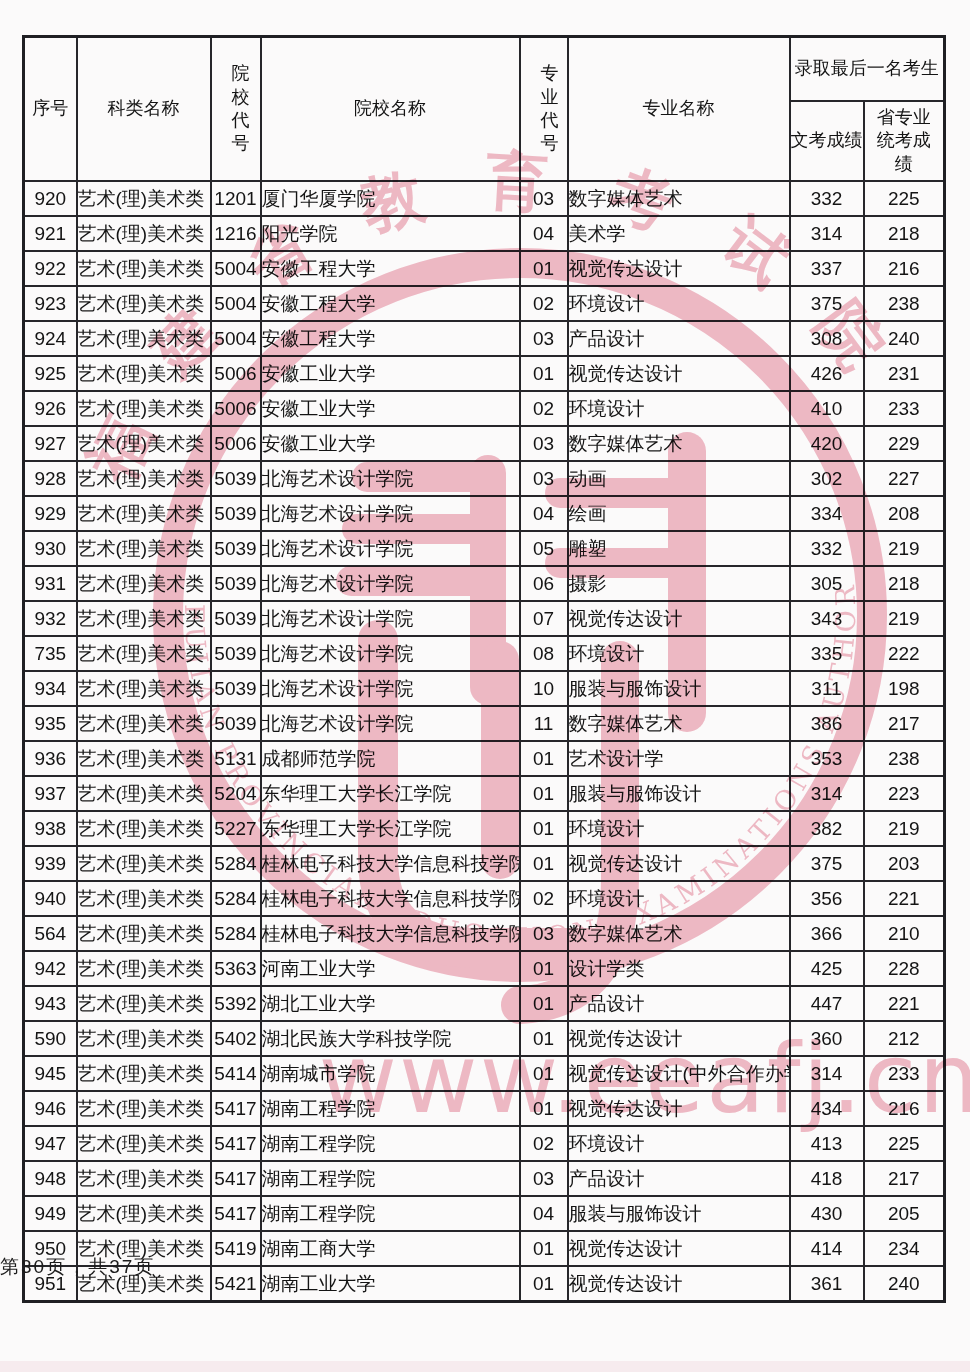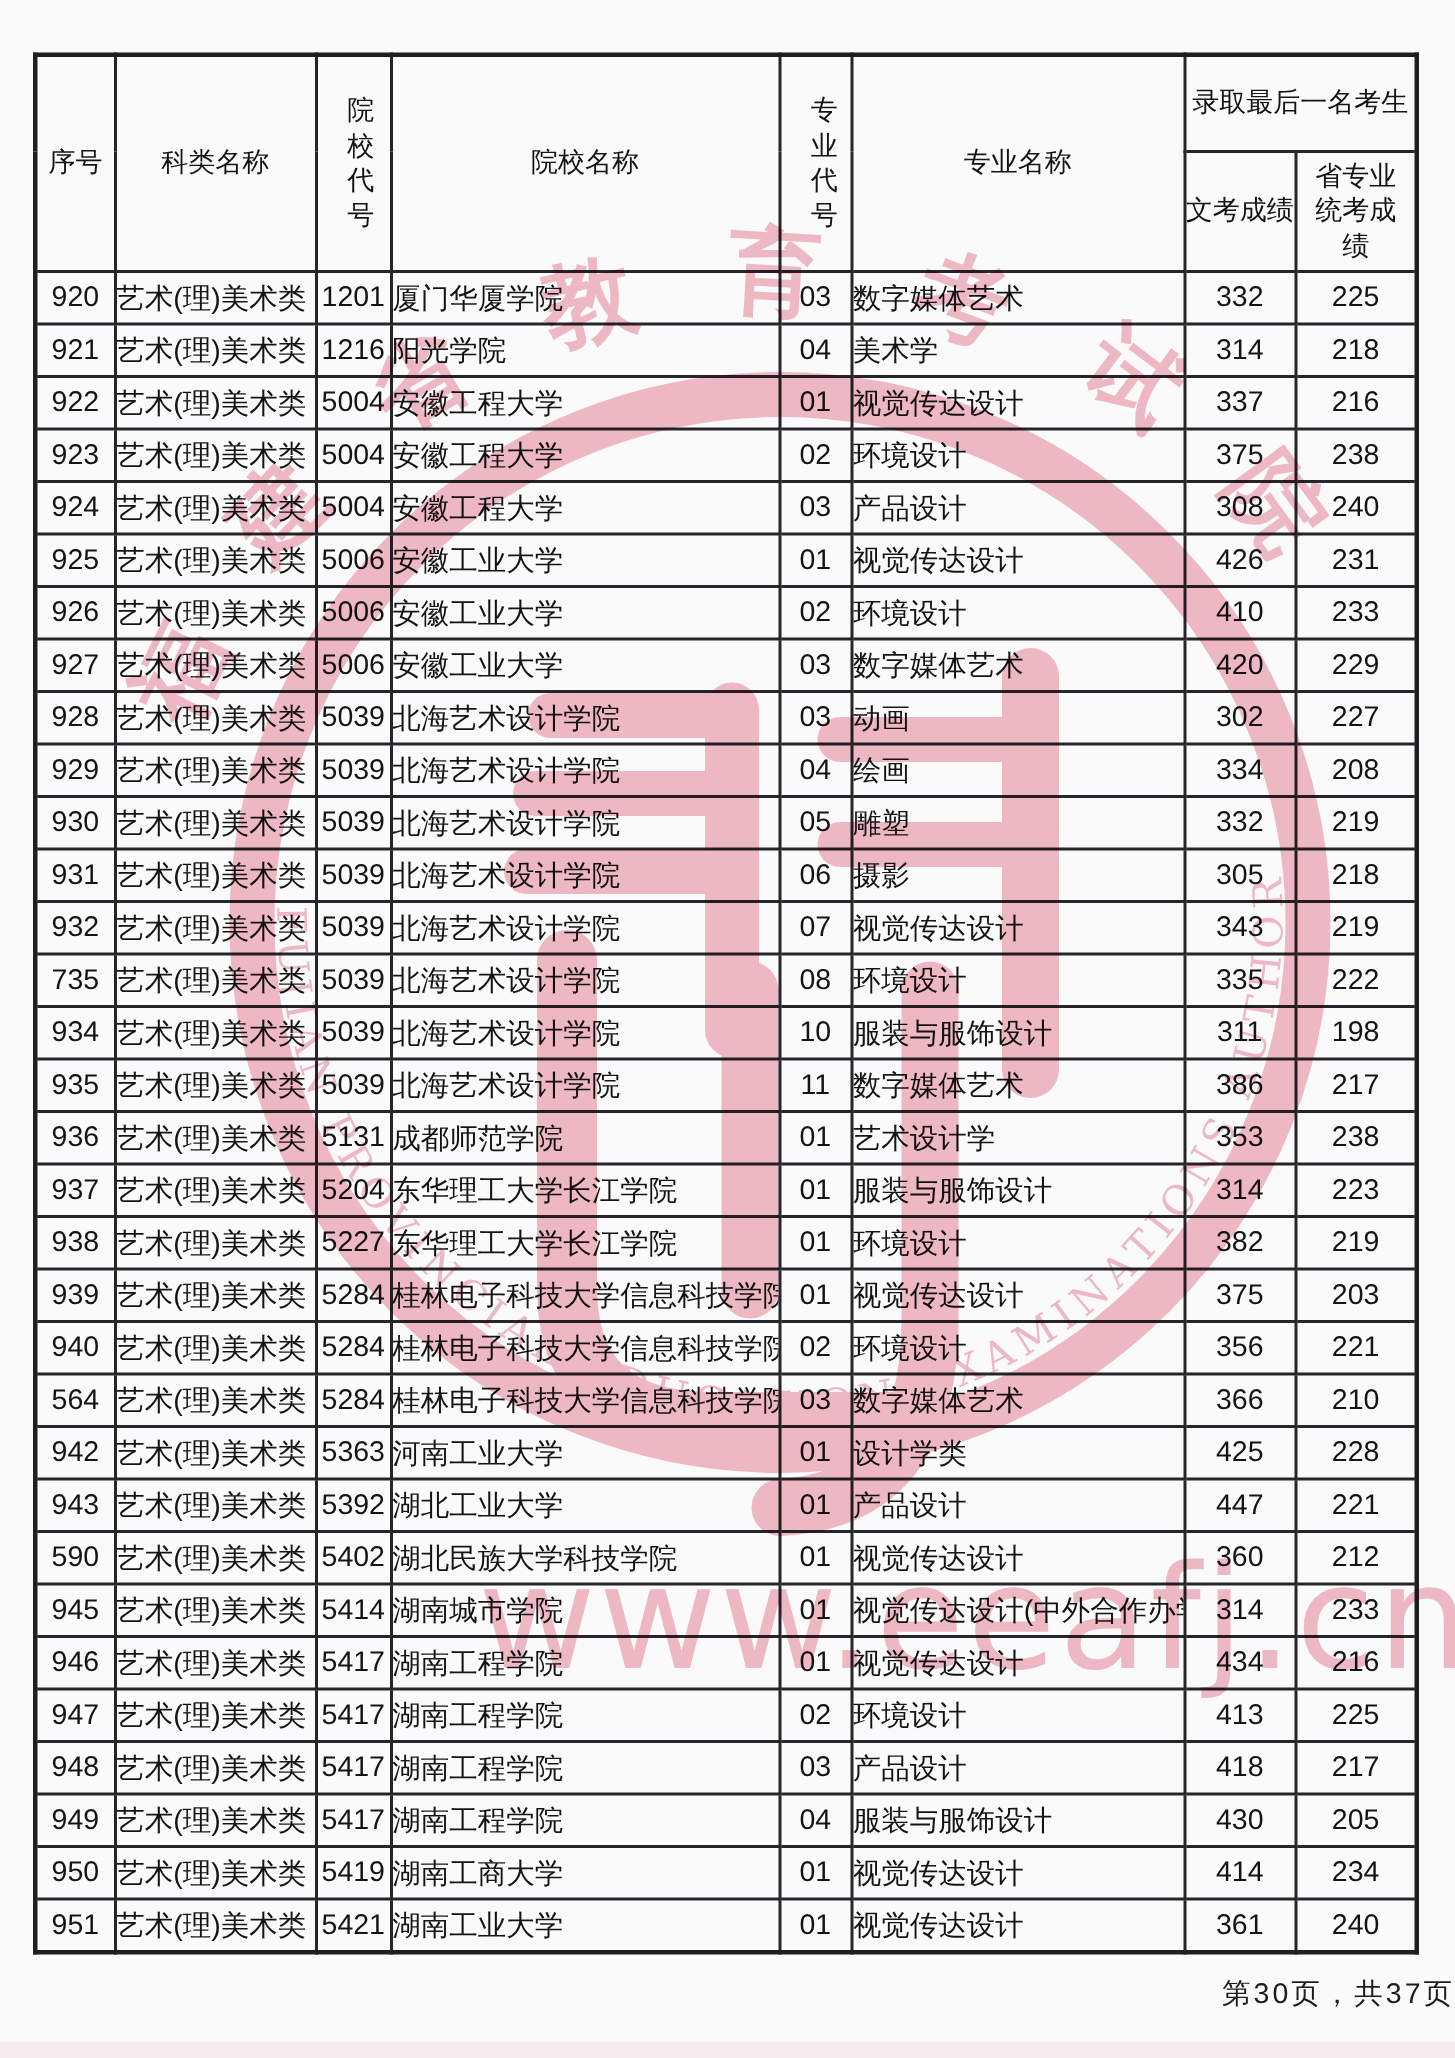--- a/index.html
+++ b/index.html
@@ -20,22 +20,22 @@
   }
   .score-table thead th{font-size:18px;text-align:center;line-height:1.3;vertical-align:middle;}
   .score-table thead tr.h1 th{height:62px;}
   .score-table thead tr.h2 th{height:57px;}
   .score-table tbody td{height:33px;font-size:19px;vertical-align:middle;white-space:nowrap;}
   th.wrap2{word-break:break-all;padding:0 20px;}
   th.wrapwide{word-break:break-all;padding:4px 5px;font-size:17px;}
   .c-seq,.c-instcode,.c-majorcode,.c-written,.c-unified{text-align:center;}
   .c-category,.c-instname,.c-majorname{text-align:left;padding-left:3px;}
   .footer{
-    position:absolute;left:0;width:100%;top:1316px;height:30px;
-    text-align:right;font-size:19px;color:#1c1c1c;letter-spacing:2px;
+    position:absolute;left:0;width:100%;top:1254px;height:30px;
+    text-align:left;font-size:19px;color:#1c1c1c;letter-spacing:2px;
   }
   .watermark{
     position:absolute;left:0;top:0;width:970px;height:1372px;
     pointer-events:none;mix-blend-mode:multiply;opacity:.88;z-index:5;
   }
   .wm{fill:#efb3c0;stroke:none;}
   .wm-stroke{fill:none;stroke:#efb3c0;}
 </style>
 </head>
 <body>

